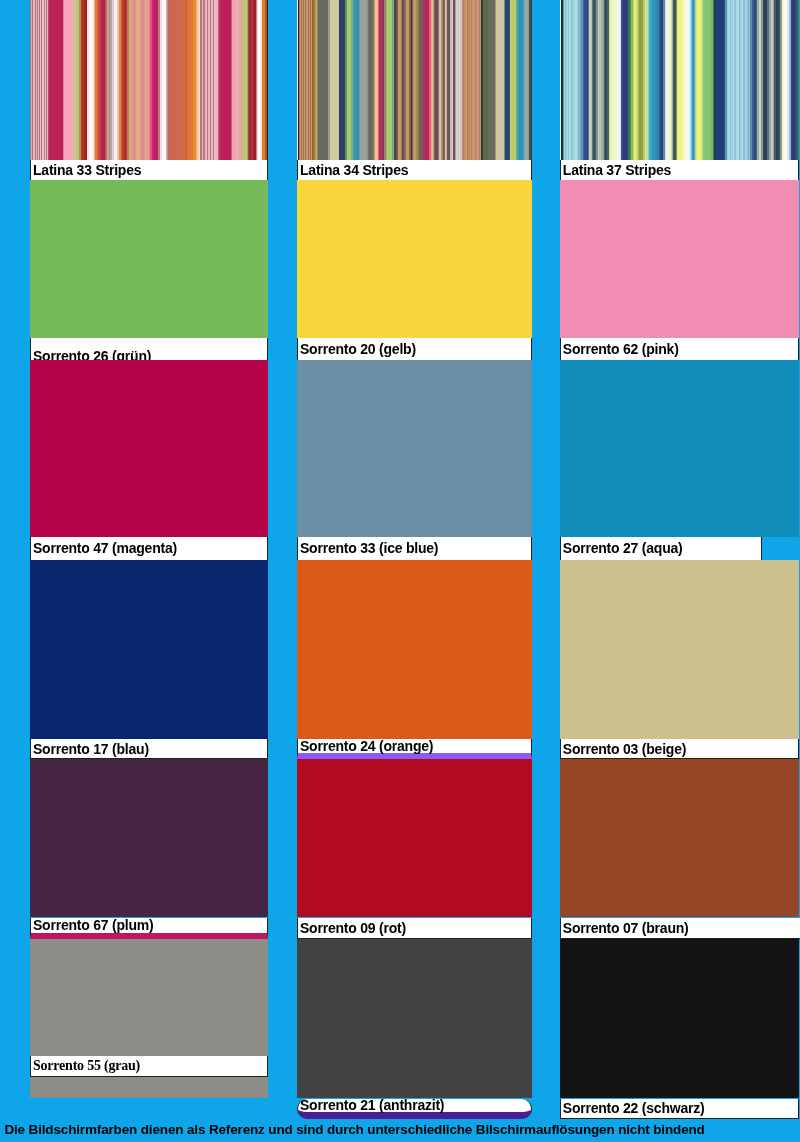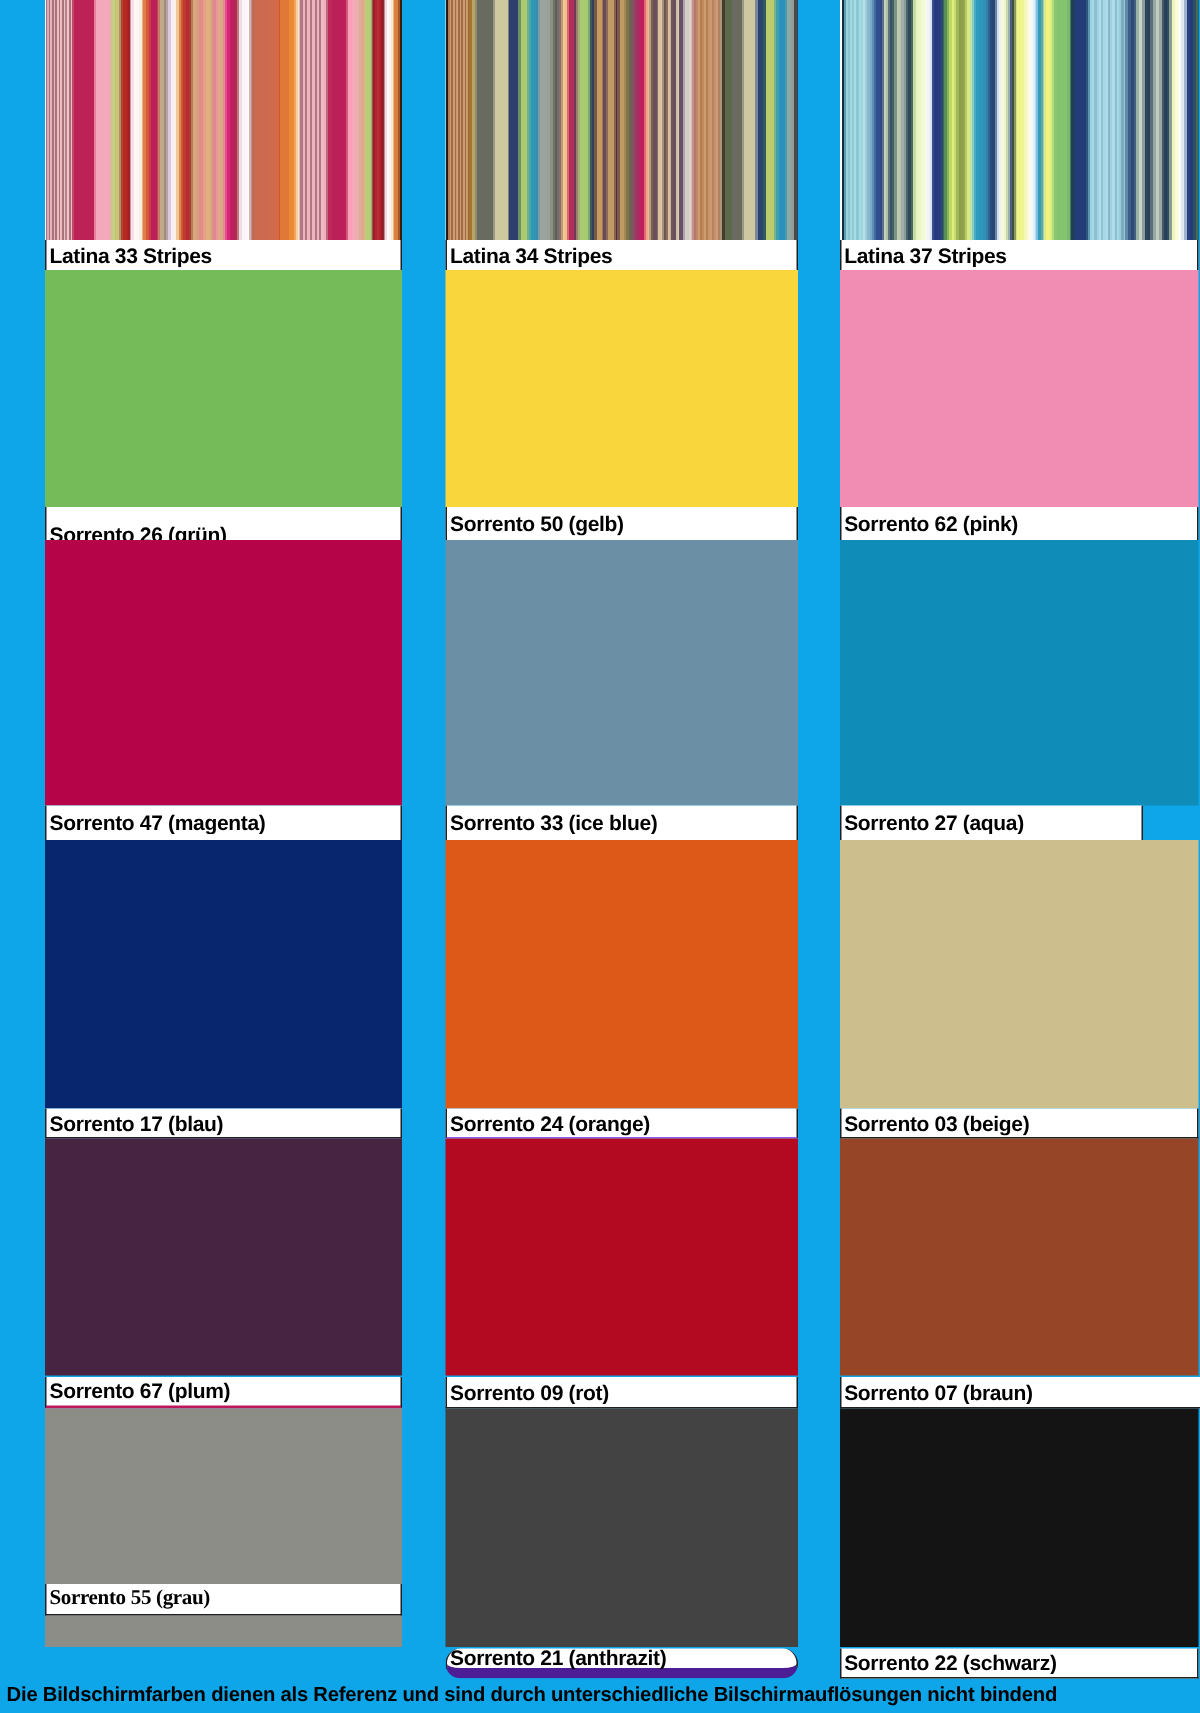--- a/index.html
+++ b/index.html
@@ -18,31 +18,31 @@
          -webkit-font-smoothing:antialiased;transform:translateZ(0);}
 .s00{left:30.00px;top:0.00px;width:238.40px;height:160.00px;background-image:linear-gradient(to right,#fffdfd 0.000%,#fffdfd 0.168%,#a9737e 0.168%,#a9737e 0.545%,#e1aab2 0.545%,#e1aab2 1.006%,#a9737e 1.006%,#a9737e 1.468%,#e8b4ba 1.468%,#e8b4ba 1.929%,#a9737e 1.929%,#a9737e 2.390%,#e8b4ba 2.390%,#e8b4ba 2.893%,#a9737e 2.893%,#a9737e 3.354%,#eebec1 3.354%,#eebec1 3.816%,#a9737e 3.816%,#a9737e 4.277%,#eebec1 4.277%,#eebec1 4.738%,#a9737e 4.738%,#a9737e 5.199%,#f0c0c4 5.199%,#f0c0c4 5.702%,#b4848c 5.702%,#b4848c 6.164%,#f2c4c8 6.164%,#f2c4c8 6.667%,#a9737e 6.667%,#a9737e 7.170%,#f3b6c0 7.170%,#f3b6c0 7.673%,#bd4a68 7.673%,#bd4a68 8.176%,#bd2257 8.176%,#bd2257 13.669%,#ea7e9c 13.669%,#ea7e9c 14.298%,#f4a8bc 14.298%,#f4a8bc 18.071%,#d8bc9a 18.071%,#d8bc9a 18.868%,#c8cc84 18.868%,#c8cc84 19.497%,#b0cc70 19.497%,#b0cc70 19.958%,#ccc27c 19.958%,#ccc27c 20.755%,#b09060 20.755%,#b09060 21.216%,#a84830 21.216%,#a84830 21.719%,#b82a22 21.719%,#b82a22 22.642%,#b52424 22.642%,#b52424 23.270%,#9c2428 23.270%,#9c2428 23.732%,#d88e9c 23.732%,#d88e9c 24.025%,#f6e0e6 24.025%,#f6e0e6 24.780%,#fdf8f8 24.780%,#fdf8f8 26.331%,#faeede 26.331%,#faeede 27.002%,#e0b288 27.002%,#e0b288 27.463%,#e08048 27.463%,#e08048 28.218%,#d95838 28.218%,#d95838 29.099%,#cb3a4a 29.099%,#cb3a4a 29.769%,#bc2058 29.769%,#bc2058 31.279%,#b54858 31.279%,#b54858 31.740%,#c87868 31.740%,#c87868 32.285%,#c0a888 32.285%,#c0a888 33.166%,#9a9078 33.166%,#9a9078 33.711%,#b8a0a8 33.711%,#b8a0a8 34.465%,#dcc8dc 34.465%,#dcc8dc 35.136%,#f8eef8 35.136%,#f8eef8 36.017%,#fdf0e4 36.017%,#fdf0e4 36.688%,#f0c898 36.688%,#f0c898 37.358%,#dd8a50 37.358%,#dd8a50 37.987%,#cc5838 37.987%,#cc5838 38.658%,#c03830 38.658%,#c03830 39.329%,#b82a30 39.329%,#b82a30 40.294%,#a63c34 40.294%,#a63c34 40.839%,#b88058 40.839%,#b88058 41.468%,#d8a878 41.468%,#d8a878 42.348%,#dc9c88 42.348%,#dc9c88 43.019%,#e09080 43.019%,#e09080 43.774%,#e08c90 43.774%,#e08c90 44.319%,#e8a088 44.319%,#e8a088 44.990%,#e0b080 44.990%,#e0b080 45.744%,#d8b078 45.744%,#d8b078 46.289%,#dc9884 46.289%,#dc9884 47.086%,#e08890 47.086%,#e08890 47.715%,#e89898 47.715%,#e89898 48.512%,#e0a888 48.512%,#e0a888 49.182%,#d8a880 49.182%,#d8a880 49.727%,#e08c90 49.727%,#e08c90 50.356%,#ee4a90 50.356%,#ee4a90 51.027%,#d42878 51.027%,#d42878 51.698%,#c02060 51.698%,#c02060 52.579%,#bc2058 52.579%,#bc2058 53.249%,#a83050 53.249%,#a83050 53.795%,#c07880 53.795%,#c07880 54.340%,#f0dce4 54.340%,#f0dce4 55.220%,#fbf4f8 55.220%,#fbf4f8 56.562%,#fdfafa 56.562%,#fdfafa 57.107%,#d8b4b0 57.107%,#d8b4b0 57.526%,#b89090 57.526%,#b89090 57.904%,#c06a58 57.904%,#c06a58 58.616%,#cc6a50 58.616%,#cc6a50 62.809%,#d06a4c 62.809%,#d06a4c 64.612%,#d86a40 64.612%,#d86a40 65.409%,#c85838 65.409%,#c85838 65.786%,#e07838 65.786%,#e07838 68.176%,#ea8a34 68.176%,#ea8a34 69.560%,#f0a860 69.560%,#f0a860 70.147%,#f8d0a0 70.147%,#f8d0a0 70.776%,#fae8d0 70.776%,#fae8d0 71.153%,#e8b8b8 71.153%,#e8b8b8 71.447%,#b07880 71.447%,#b07880 72.075%,#eeb0bc 72.075%,#eeb0bc 72.746%,#b07880 72.746%,#b07880 73.291%,#eeb4c0 73.291%,#eeb4c0 74.088%,#b07880 74.088%,#b07880 74.633%,#eeb4c0 74.633%,#eeb4c0 75.388%,#b07880 75.388%,#b07880 75.933%,#eeb4c0 75.933%,#eeb4c0 76.730%,#b07880 76.730%,#b07880 77.275%,#f0b8c4 77.275%,#f0b8c4 78.029%,#eeb0bc 78.029%,#eeb0bc 78.700%,#c06878 78.700%,#c06878 79.119%,#bb2a58 79.119%,#bb2a58 80.126%,#bc2058 80.126%,#bc2058 84.109%,#d05878 84.109%,#d05878 84.738%,#f8a0b8 84.738%,#f8a0b8 85.912%,#f4a8b8 85.912%,#f4a8b8 87.002%,#e8b0a8 87.002%,#e8b0a8 87.673%,#e0ab9f 87.673%,#e0ab9f 88.344%,#e0a890 88.344%,#e0a890 89.140%,#cec078 89.140%,#cec078 89.644%,#b5cc78 89.644%,#b5cc78 91.111%,#a8a868 91.111%,#a8a868 91.447%,#8e5a48 91.447%,#8e5a48 91.740%,#9c1e2c 91.740%,#9c1e2c 92.201%,#b02430 92.201%,#b02430 92.914%,#bb2e38 92.914%,#bb2e38 93.417%,#b02430 93.417%,#b02430 93.962%,#9a1c28 93.962%,#9a1c28 94.423%,#8a2836 94.423%,#8a2836 94.717%,#c08892 94.717%,#c08892 95.052%,#f2dce4 95.052%,#f2dce4 95.765%,#fdfafc 95.765%,#fdfafc 96.226%,#fdf6ee 96.226%,#fdf6ee 96.855%,#fae6d2 96.855%,#fae6d2 97.191%,#eeb886 97.191%,#eeb886 97.484%,#d8813c 97.484%,#d8813c 98.742%,#a8552a 98.742%,#a8552a 99.371%,#3a1c0e 99.371%,#3a1c0e 100.000%);background-size:238.40px 100%;background-repeat:no-repeat;}
 .l00{left:30.00px;top:160.00px;width:238.40px;height:20.00px;border-bottom:none;}
 .s01{left:30.00px;top:180.00px;width:238.40px;height:158.00px;background:#75bb59;}
 .l01{left:30.00px;top:338.00px;width:238.40px;height:36px;border-bottom:none;}
 .s02{left:30.00px;top:360.00px;width:238.40px;height:176.60px;background:#b50548;}
 .l02{left:30.00px;top:536.60px;width:238.40px;height:23.40px;border-bottom:none;}
 .s03{left:30.00px;top:560.00px;width:238.40px;height:178.80px;background:#08266e;}
 .l03{left:30.00px;top:738.80px;width:238.40px;height:20.60px;border-bottom:1px solid #231f20;padding-left:32px;}
 .s04{left:30.00px;top:759.40px;width:238.40px;height:158.10px;background:#472442;}
-.l04{left:30.00px;top:917.50px;width:238.40px;height:21.90px;border-bottom:2px solid #be185d;}
+.l04{left:30.00px;top:917.50px;width:238.40px;height:21.90px;border-bottom:6px solid #be185d;}
 .s05{left:30.00px;top:939.40px;width:238.40px;height:159.10px;background:#8c8d87;}
 .l05{left:30.00px;top:1056px;width:238.40px;height:20.90px;border-bottom:1px solid #231f20;font-family:Liberation Serif, serif;}
 .s10{left:297.00px;top:0.00px;width:234.80px;height:160.00px;background-image:linear-gradient(to right,#ffffff 0.000%,#ffffff 0.254%,#241a14 0.254%,#241a14 0.678%,#b07a56 0.678%,#b07a56 1.186%,#cd9a72 1.186%,#cd9a72 1.695%,#a06c48 1.695%,#a06c48 2.119%,#cd9a72 2.119%,#cd9a72 2.627%,#a06c48 2.627%,#a06c48 3.051%,#cd9a72 3.051%,#cd9a72 3.559%,#a06c48 3.559%,#a06c48 3.983%,#cd9a72 3.983%,#cd9a72 4.492%,#a06c48 4.492%,#a06c48 4.915%,#cd9a72 4.915%,#cd9a72 5.424%,#a06c48 5.424%,#a06c48 5.847%,#cd9a72 5.847%,#cd9a72 6.356%,#8b6a38 6.356%,#8b6a38 6.780%,#a8742e 6.780%,#a8742e 7.542%,#b6a469 7.542%,#b6a469 8.347%,#8d8c6c 8.347%,#8d8c6c 8.983%,#6a6b60 8.983%,#6a6b60 13.347%,#9a9a84 13.347%,#9a9a84 14.153%,#cfc9a0 14.153%,#cfc9a0 17.712%,#7d7f80 17.712%,#7d7f80 18.093%,#2e3f6e 18.093%,#2e3f6e 20.551%,#6a8e68 20.551%,#6a8e68 21.314%,#adc96e 21.314%,#adc96e 23.136%,#70b092 23.136%,#70b092 23.686%,#4aa5a8 23.686%,#4aa5a8 24.364%,#2e9ab0 24.364%,#2e9ab0 25.042%,#2c96b8 25.042%,#2c96b8 25.763%,#3d8ab0 25.763%,#3d8ab0 26.356%,#7c9aa4 26.356%,#7c9aa4 26.949%,#9aa49c 26.949%,#9aa49c 28.856%,#98a098 28.856%,#98a098 29.619%,#8b9084 29.619%,#8b9084 30.381%,#6e7464 30.381%,#6e7464 31.144%,#5e6058 31.144%,#5e6058 31.695%,#756a72 31.695%,#756a72 32.288%,#8a7268 32.288%,#8a7268 32.839%,#c09a72 32.839%,#c09a72 33.390%,#f0c890 33.390%,#f0c890 33.983%,#f2bc94 33.983%,#f2bc94 34.449%,#d46a62 34.449%,#d46a62 34.958%,#b22e5c 34.958%,#b22e5c 36.568%,#6e3a54 36.568%,#6e3a54 37.161%,#9a8070 37.161%,#9a8070 37.712%,#a8b076 37.712%,#a8b076 38.263%,#a8cb72 38.263%,#a8cb72 40.381%,#7aa878 40.381%,#7aa878 41.144%,#3e5a56 41.144%,#3e5a56 41.737%,#34405a 41.737%,#34405a 42.288%,#3a4458 42.288%,#3a4458 42.288%,#6e5c48 42.288%,#6e5c48 42.924%,#c89a60 42.924%,#c89a60 44.364%,#9a7a58 44.364%,#9a7a58 44.831%,#6a4a58 44.831%,#6a4a58 45.636%,#8a6a5a 45.636%,#8a6a5a 46.271%,#c09a64 46.271%,#c09a64 47.712%,#8a6050 47.712%,#8a6050 48.347%,#4a3038 48.347%,#4a3038 48.814%,#7a5a48 48.814%,#7a5a48 49.449%,#c09a62 49.449%,#c09a62 50.720%,#a88858 50.720%,#a88858 51.356%,#7a7a48 51.356%,#7a7a48 51.992%,#6a6450 51.992%,#6a6450 52.627%,#7a5a60 52.627%,#7a5a60 53.263%,#8a4a60 53.263%,#8a4a60 53.856%,#9a3a62 53.856%,#9a3a62 54.492%,#ad2a60 54.492%,#ad2a60 55.169%,#c01e5e 55.169%,#c01e5e 56.356%,#e06a72 56.356%,#e06a72 56.907%,#f0a888 56.907%,#f0a888 57.373%,#e8bc98 57.373%,#e8bc98 57.881%,#b8a078 57.881%,#b8a078 58.347%,#7a6050 58.347%,#7a6050 58.983%,#6a5058 58.983%,#6a5058 59.915%,#8a7068 59.915%,#8a7068 60.424%,#d8c0a0 60.424%,#d8c0a0 61.059%,#e0c8a8 61.059%,#e0c8a8 61.525%,#a89078 61.525%,#a89078 61.992%,#6a5850 61.992%,#6a5850 62.627%,#8a7060 62.627%,#8a7060 63.093%,#d8c0a0 63.093%,#d8c0a0 63.602%,#c8b090 63.602%,#c8b090 64.068%,#6a5860 64.068%,#6a5860 64.703%,#6a5058 64.703%,#6a5058 65.339%,#c8c0a0 65.339%,#c8c0a0 65.975%,#d8d0b0 65.975%,#d8d0b0 66.356%,#6a5068 66.356%,#6a5068 67.373%,#b0a0b0 67.373%,#b0a0b0 67.881%,#d8d0c8 67.881%,#d8d0c8 68.517%,#cfcec4 68.517%,#cfcec4 69.068%,#e0d4cc 69.068%,#e0d4cc 69.619%,#d8c0b8 69.619%,#d8c0b8 70.085%,#c09090 70.085%,#c09090 70.593%,#b87868 70.593%,#b87868 71.059%,#c08868 71.059%,#c08868 71.695%,#cc9a70 71.695%,#cc9a70 72.331%,#b87c50 72.331%,#b87c50 72.966%,#c08c5e 72.966%,#c08c5e 73.517%,#cc9a70 73.517%,#cc9a70 74.068%,#b88050 74.068%,#b88050 74.619%,#c8956c 74.619%,#c8956c 75.169%,#cc9a70 75.169%,#cc9a70 75.720%,#b8825a 75.720%,#b8825a 76.314%,#c49270 76.314%,#c49270 76.864%,#cc9a76 76.864%,#cc9a76 77.415%,#b08060 77.415%,#b08060 77.881%,#a89878 77.881%,#a89878 78.517%,#463a2a 78.517%,#463a2a 79.237%,#5c6a4c 79.237%,#5c6a4c 81.271%,#6a6a60 81.271%,#6a6a60 84.237%,#9a9a84 84.237%,#9a9a84 84.619%,#cdc8a0 84.619%,#cdc8a0 87.966%,#78869a 87.966%,#78869a 88.686%,#2a4470 88.686%,#2a4470 90.169%,#2e5a60 90.169%,#2e5a60 90.890%,#bdcb6c 90.890%,#bdcb6c 93.136%,#72b494 93.136%,#72b494 93.898%,#44a0a8 93.898%,#44a0a8 94.746%,#2a92bc 94.746%,#2a92bc 96.441%,#4a9ca8 96.441%,#4a9ca8 96.864%,#8aaaa8 96.864%,#8aaaa8 98.220%,#9a9a94 98.220%,#9a9a94 98.856%,#4a4a48 98.856%,#4a4a48 99.703%,#2a2a28 99.703%,#2a2a28 100.000%);background-size:234.80px 100%;background-repeat:no-repeat;}
 .l10{left:297.00px;top:160.00px;width:234.80px;height:20.00px;border-bottom:none;}
 .s11{left:297.00px;top:180.00px;width:234.80px;height:158.00px;background:#f8d63c;}
 .l11{left:297.00px;top:338.00px;width:234.80px;height:22.00px;border-bottom:none;}
 .s12{left:297.00px;top:360.00px;width:234.80px;height:176.60px;background:#6b90a6;}
 .l12{left:297.00px;top:536.60px;width:234.80px;height:23.40px;border-bottom:none;}
 .s13{left:297.00px;top:560.00px;width:234.80px;height:178.80px;background:#dd5918;}
-.l13{left:297.00px;top:738.80px;width:234.80px;height:20.60px;border-bottom:1px solid #8b5cf6;}
+.l13{left:297.00px;top:738.80px;width:234.80px;height:20.60px;border-bottom:6px solid #8b5cf6;}
 .s14{left:297.00px;top:759.40px;width:234.80px;height:158.10px;background:#b30a21;}
 .l14{left:297.00px;top:917.50px;width:234.80px;height:21.90px;border-bottom:1px solid #231f20;}
 .s15{left:297.00px;top:939.40px;width:234.80px;height:159.10px;background:#434343;}
 .l15{left:297.00px;top:1098.50px;width:234.80px;height:20.90px;border-bottom:7px solid #4c1d95;border-radius:10px;}
 .s20{left:559.80px;top:0.00px;width:239.70px;height:160.00px;background-image:linear-gradient(to right,#ffffff 0.000%,#ffffff 0.622%,#152c3c 0.622%,#152c3c 1.078%,#5a9cb0 1.078%,#5a9cb0 1.534%,#9ad4dc 1.534%,#9ad4dc 2.156%,#8ac4d0 2.156%,#8ac4d0 2.695%,#a0d8e0 2.695%,#a0d8e0 3.358%,#8ecad4 3.358%,#8ecad4 3.897%,#a8dce4 3.897%,#a8dce4 4.561%,#8cc8d4 4.561%,#8cc8d4 5.224%,#a4dae2 5.224%,#a4dae2 5.846%,#9ed4dc 5.846%,#9ed4dc 6.426%,#b4e0e8 6.426%,#b4e0e8 7.048%,#a0cedc 7.048%,#a0cedc 7.587%,#88b8cc 7.587%,#88b8cc 8.250%,#7aacc4 8.250%,#7aacc4 8.789%,#5e90b4 8.789%,#5e90b4 9.411%,#3e6ca0 9.411%,#3e6ca0 10.116%,#2e4e90 10.116%,#2e4e90 11.194%,#2c4a88 11.194%,#2c4a88 11.733%,#5c7088 11.733%,#5c7088 12.272%,#c4d4b8 12.272%,#c4d4b8 12.811%,#b0c0a8 12.811%,#b0c0a8 13.267%,#5e7480 13.267%,#5e7480 13.806%,#3a5260 13.806%,#3a5260 14.469%,#46606a 14.469%,#46606a 15.133%,#7c9484 15.133%,#7c9484 15.755%,#c0ceb0 15.755%,#c0ceb0 16.418%,#b8c4b0 16.418%,#b8c4b0 16.998%,#a0b0a8 16.998%,#a0b0a8 17.786%,#8a9c98 17.786%,#8a9c98 18.408%,#4a6470 18.408%,#4a6470 18.947%,#2e4a58 18.947%,#2e4a58 19.610%,#4a6a58 19.610%,#4a6a58 20.274%,#c8dca8 20.274%,#c8dca8 21.020%,#e8f4c0 21.020%,#e8f4c0 21.891%,#eef8c8 21.891%,#eef8c8 22.761%,#f4fad8 22.761%,#f4fad8 23.632%,#f8fae8 23.632%,#f8fae8 24.295%,#f0f4f8 24.295%,#f0f4f8 24.959%,#d8e4f0 24.959%,#d8e4f0 25.580%,#3a4c8c 25.580%,#3a4c8c 26.244%,#28387e 26.244%,#28387e 27.322%,#2a3c7c 27.322%,#2a3c7c 27.985%,#2e4a70 27.985%,#2e4a70 28.524%,#3a6a5c 28.524%,#3a6a5c 29.063%,#5a9058 29.063%,#5a9058 29.726%,#8ab858 29.726%,#8ab858 30.390%,#c0d868 30.390%,#c0d868 31.053%,#e0ee80 31.053%,#e0ee80 31.716%,#c8dc70 31.716%,#c8dc70 32.338%,#a0b858 32.338%,#a0b858 33.002%,#8ba048 33.002%,#8ba048 34.080%,#94a84e 34.080%,#94a84e 34.784%,#b8cc66 34.784%,#b8cc66 35.406%,#d8e884 35.406%,#d8e884 36.028%,#c0e0b0 36.028%,#c0e0b0 36.650%,#88ccc0 36.650%,#88ccc0 37.272%,#4aacc0 37.272%,#4aacc0 37.811%,#2e9cc0 37.811%,#2e9cc0 38.640%,#2e98bc 38.640%,#2e98bc 39.677%,#3090b8 39.677%,#3090b8 40.506%,#3480a8 40.506%,#3480a8 41.128%,#2e6490 41.128%,#2e6490 41.750%,#2a4c7c 41.750%,#2a4c7c 42.371%,#2a4474 42.371%,#2a4474 42.993%,#6a84a8 42.993%,#6a84a8 43.615%,#d0e0ec 43.615%,#d0e0ec 44.237%,#eef4ec 44.237%,#eef4ec 44.859%,#f4f8e0 44.859%,#f4f8e0 45.481%,#eef4c8 45.481%,#eef4c8 46.103%,#c8d8b0 46.103%,#c8d8b0 46.725%,#9ab0b0 46.725%,#9ab0b0 47.347%,#4a6080 47.347%,#4a6080 47.761%,#44503c 47.761%,#44503c 48.383%,#8a9868 48.383%,#8a9868 48.839%,#d4e87c 48.839%,#d4e87c 49.295%,#eef488 49.295%,#eef488 50.332%,#f0f490 50.332%,#f0f490 51.244%,#f6f8b8 51.244%,#f6f8b8 51.907%,#faf8d8 51.907%,#faf8d8 52.488%,#fdfaf0 52.488%,#fdfaf0 53.068%,#f4f8fa 53.068%,#f4f8fa 53.648%,#dceef8 53.648%,#dceef8 54.104%,#b8dcf0 54.104%,#b8dcf0 54.561%,#7ac0e0 54.561%,#7ac0e0 55.100%,#3498c4 55.100%,#3498c4 55.431%,#3a9cb8 55.431%,#3a9cb8 55.929%,#5aac9c 55.929%,#5aac9c 56.426%,#a8d0a8 56.426%,#a8d0a8 56.841%,#d8e890 56.841%,#d8e890 57.338%,#f0f47c 57.338%,#f0f47c 58.416%,#e0ee80 58.416%,#e0ee80 59.080%,#b0dc80 59.080%,#b0dc80 59.577%,#8cc870 59.577%,#8cc870 60.406%,#84c46e 60.406%,#84c46e 63.060%,#7ab86e 63.060%,#7ab86e 63.889%,#4a7a5c 63.889%,#4a7a5c 64.386%,#1f4250 64.386%,#1f4250 65.050%,#243c78 65.050%,#243c78 68.284%,#2a5878 68.284%,#2a5878 68.905%,#5a98b0 68.905%,#5a98b0 69.527%,#9cd0e0 69.527%,#9cd0e0 70.149%,#a8d8e8 70.149%,#a8d8e8 70.771%,#8cc0d0 70.771%,#8cc0d0 71.393%,#a0d4e4 71.393%,#a0d4e4 72.015%,#b0dcec 72.015%,#b0dcec 72.637%,#90c4d4 72.637%,#90c4d4 73.259%,#a8d8e8 73.259%,#a8d8e8 73.881%,#b0dcec 73.881%,#b0dcec 74.502%,#88b8c8 74.502%,#88b8c8 75.124%,#a0d0e0 75.124%,#a0d0e0 75.746%,#b0dcec 75.746%,#b0dcec 76.368%,#8cc0d0 76.368%,#8cc0d0 76.990%,#a8d8e8 76.990%,#a8d8e8 77.612%,#9cccdc 77.612%,#9cccdc 78.234%,#7aacc0 78.234%,#7aacc0 78.856%,#98c8d8 78.856%,#98c8d8 79.312%,#5e8aa8 79.312%,#5e8aa8 79.975%,#3c5e88 79.975%,#3c5e88 80.929%,#2e4a78 80.929%,#2e4a78 81.882%,#44607c 81.882%,#44607c 82.380%,#9ab0a8 82.380%,#9ab0a8 83.085%,#c8d4c0 83.085%,#c8d4c0 83.914%,#8a9ca0 83.914%,#8a9ca0 84.701%,#2e4458 84.701%,#2e4458 85.531%,#2a4058 85.531%,#2a4058 86.318%,#5a7078 86.318%,#5a7078 87.148%,#98a8a0 87.148%,#98a8a0 87.935%,#c0ccc0 87.935%,#c0ccc0 88.765%,#9aa8a0 88.765%,#9aa8a0 89.428%,#44586a 89.428%,#44586a 90.091%,#2a4058 90.091%,#2a4058 90.920%,#2e4a60 90.920%,#2e4a60 91.584%,#8a9c90 91.584%,#8a9c90 92.413%,#eef4c0 92.413%,#eef4c0 93.201%,#f8fad8 93.201%,#f8fad8 94.030%,#fafaf0 94.030%,#fafaf0 94.818%,#e0e8f4 94.818%,#e0e8f4 95.647%,#a0b4d0 95.647%,#a0b4d0 96.434%,#2a4080 96.434%,#2a4080 97.264%,#243a7a 97.264%,#243a7a 98.051%,#2e5060 98.051%,#2e5060 98.881%,#4a6a58 98.881%,#4a6a58 99.668%,#2a3020 99.668%,#2a3020 100.000%);background-size:239.70px 100%;background-repeat:no-repeat;}
 .l20{left:559.80px;top:160.00px;width:239.70px;height:20.00px;border-bottom:none;}
 .s21{left:559.80px;top:180.00px;width:239.70px;height:158.00px;background:#f18db2;}
 .l21{left:559.80px;top:338.00px;width:239.70px;height:22.00px;border-bottom:none;}
 .s22{left:559.80px;top:360.00px;width:239.70px;height:176.60px;background:#108cb8;}
 .l22{left:559.80px;top:536.60px;width:202px;height:23.40px;border-bottom:none;}
@@ -80,21 +80,21 @@
   <div class="swatch s05"></div>
   <div class="label l05">
       <span>Sorrento 55 (grau)</span>
     </div>
   <div class="swatch s10"></div>
   <div class="label l10">
       <span>Latina 34 Stripes</span>
     </div>
   <div class="swatch s11"></div>
   <div class="label l11">
-      <span>Sorrento 50 (gelb)</span>
+      <span>Sorrento 20 (gelb)</span>
     </div>
   <div class="swatch s12"></div>
   <div class="label l12">
       <span>Sorrento 33 (ice blue)</span>
     </div>
   <div class="swatch s13"></div>
   <div class="label l13">
       <span>Sorrento 24 (orange)</span>
     </div>
   <div class="swatch s14"></div>

